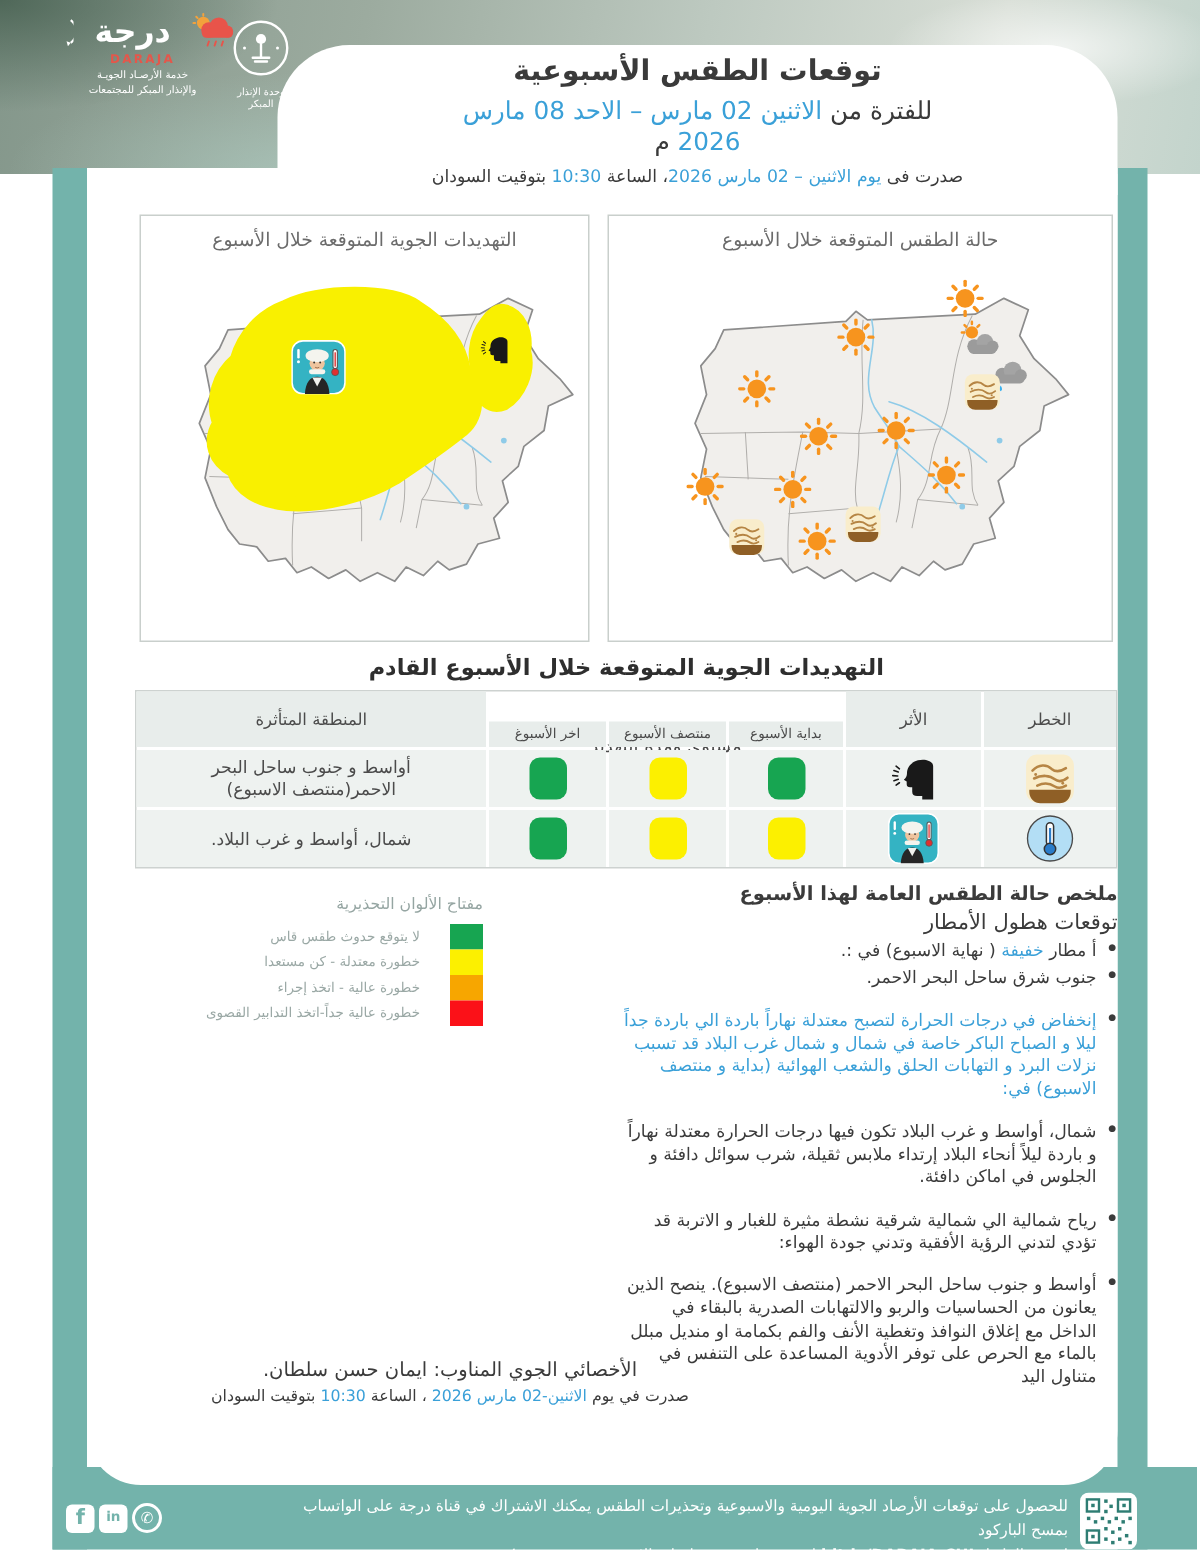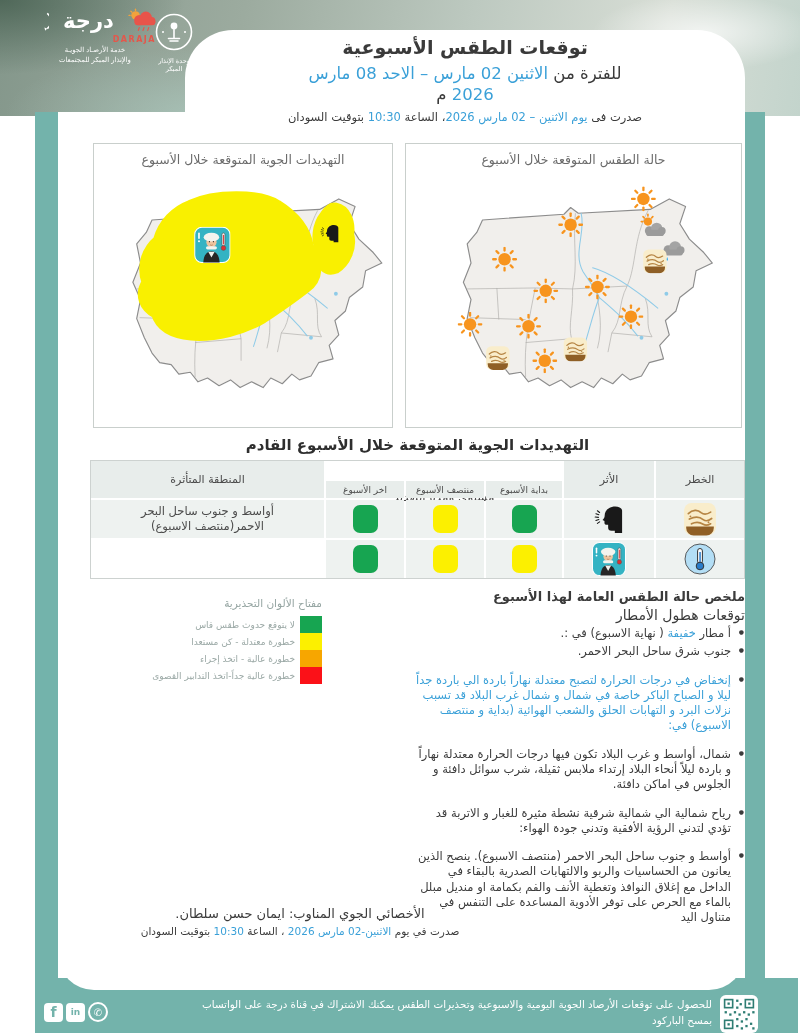--- a/index.html
+++ b/index.html
@@ -19,21 +19,21 @@
   .strip-l{position:absolute;left:35px;top:112px;width:23px;height:921px;background:#73b3ab;z-index:1;}
   .strip-r{position:absolute;left:745px;top:112px;width:20px;height:921px;background:#73b3ab;z-index:1;}
   .footer-bar{position:absolute;left:35px;top:978px;width:763px;height:55px;background:#73b3ab;z-index:2;}
   .white-card{position:absolute;left:58px;top:112px;width:687px;height:878px;background:#fff;border-radius:0 0 36px 36px;z-index:2;}
   .title-card{position:absolute;left:185px;top:30px;width:560px;height:100px;background:#fff;border-radius:48px 48px 0 0;z-index:3;}
 
   
   .daraja{position:absolute;left:34px;top:8px;width:122px;z-index:5;text-align:center;color:#fff;direction:rtl;}
   .d-top{display:flex;align-items:center;justify-content:center;gap:14px;}
   .d-name{font-size:21px;font-weight:bold;line-height:1;}
-  .d-latin{color:#e4574b;font-size:8px;font-weight:bold;letter-spacing:1.5px;margin-top:1px;text-align:right;}
+  .d-latin{color:#e4574b;font-size:8px;font-weight:bold;letter-spacing:1.5px;margin-top:1px;}
   .d-tag{font-size:6.8px;line-height:1.4;margin-top:2px;}
   .ewu{position:absolute;left:149px;top:12px;width:50px;z-index:5;text-align:center;color:#fff;direction:rtl;}
   .ewu-label{font-size:6.5px;margin-top:1px;}
 
   
   .hd{position:absolute;left:185px;top:36px;width:560px;z-index:4;text-align:center;direction:rtl;color:#3a3a3a;}
   .hd-title{font-size:19px;font-weight:bold;}
   .hd-period{font-size:16.5px;margin-top:6px;}
   .hd-year{font-size:16.5px;margin-top:2px;}
   .hd-issued{font-size:11.5px;margin-top:6px;}
@@ -55,21 +55,21 @@
   .th.level{font-size:12px;margin-top:36px;}
   .th.sub{font-size:9px;}
   .region-cell{font-size:11.5px;padding:0 21px;text-align:center;line-height:1.3;}
   .chip{width:25px;height:28px;border-radius:7px;}
   .chip.green{background:#17a551;}
   .chip.yellow{background:#fcf000;}
 
   
   .legend{position:absolute;left:100px;top:597px;width:222px;z-index:4;direction:rtl;}
   .legend-title{font-size:10.5px;color:#95a5a2;text-align:right;margin-bottom:7px;}
-  .leg-row{display:flex;align-items:center;column-gap:5px;}
+  .leg-row{display:flex;align-items:center;column-gap:20px;}
   .leg-box{width:22px;height:17px;flex:0 0 22px;}
   .leg-label{font-size:9px;color:#9aa8a5;white-space:nowrap;}
 
   
   .summary{position:absolute;left:413px;top:589px;width:332px;z-index:4;direction:rtl;text-align:right;color:#3b3b3b;}
   .summary h3{font-size:13px;margin:0 0 3px;}
   .summary .subhead{font-size:14px;margin:0 0 3px;}
   .summary ul{list-style:none;margin:0;padding:0 14px 0 0;}
   .summary li{position:relative;font-size:11.5px;line-height:1.33;margin-bottom:3px;}
   .summary li::before{content:"\25CF";position:absolute;right:-13px;top:2px;font-size:6px;color:#3b3b3b;}
@@ -338,20 +338,21 @@
       </div>
       <div class="tcell" style="grid-area: 4 / 3;">
         <div class="chip yellow"></div>
       </div>
       <div class="tcell" style="grid-area: 4 / 4;">
         <div class="chip yellow"></div>
       </div>
       <div class="tcell" style="grid-area: 4 / 5;">
         <div class="chip green"></div>
       </div>
+      <div class="tcell region-cell" style="grid-area: 4 / 6;">شمال، أواسط و غرب البلاد.</div>
     </div>
 
   <div class="legend">
     <div class="legend-title">مفتاح الألوان التحذيرية</div>
     <div id="legend-items">
         <div class="leg-row">
           <div class="leg-box" style="background: rgb(23, 165, 81);"></div>
           <div class="leg-label">لا يتوقع حدوث طقس قاس</div>
         </div>
         <div class="leg-row">

